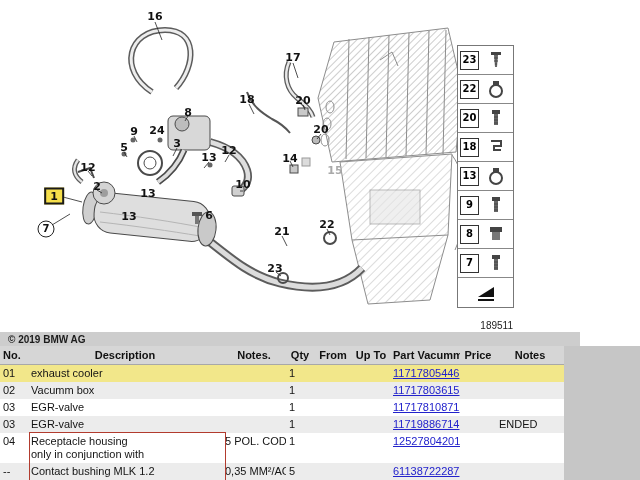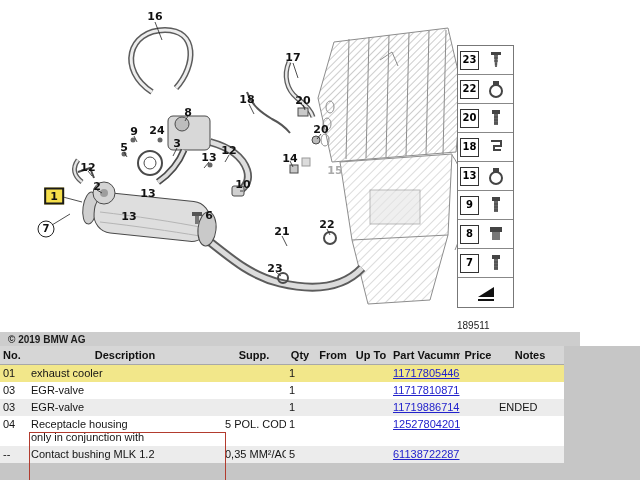--- a/index.html
+++ b/index.html
@@ -14,21 +14,21 @@
   .callout.gray{color:#a9a9a9;margin-left:28px;}
   .callout.box-highlight{background:var(--highlight,#f6df4a);border:2px solid #1a1a1a;padding:0 4px;line-height:13px;}
   .callout.circle{border:1px solid #222;border-radius:50%;width:15px;height:15px;line-height:14px;text-align:center;font-size:10px;}
 
   .fastener-sidebar{position:absolute;left:457px;top:45px;width:55px;border:1px solid #777;background:#fff;}
   .fastener-cell{height:29px;border-bottom:1px solid #888;display:flex;align-items:center;box-sizing:border-box;}
   .fastener-cell:last-child{border-bottom:none;}
   .numbox{width:17px;height:17px;border:1px solid #333;margin-left:2px;font-size:10px;font-weight:bold;
           text-align:center;line-height:16px;font-family:"DejaVu Sans", sans-serif;background:#fff;}
   .fastener-icon{flex:1;display:flex;justify-content:center;align-items:center;}
-  .diagram-number{position:absolute;left:457px;top:320px;width:56px;text-align:left;font-size:10px;color:#222;}
+  .diagram-number{position:absolute;left:457px;top:320px;width:56px;text-align:right;font-size:10px;color:#222;}
 
   
   .footer-band{position:absolute;top:332px;left:0;width:580px;height:14px;background:var(--band,#cdcdcd);
                display:flex;align-items:center;}
   .footer-band span{font-size:10px;font-weight:bold;color:#1b1b1b;margin-left:8px;}
 
   
   .table-section{position:absolute;top:346px;left:0;width:640px;height:160px;background:var(--gutter,#c6c6c6);}
   table.parts-table{border-collapse:collapse;table-layout:fixed;width:564px;background:#fff;font-size:11px;}
   .parts-table th{background:var(--headerbg,#d6d6d6);font-weight:bold;font-size:11px;color:#111;
@@ -284,21 +284,21 @@
         <col style="width:38px">
           <col style="width:38px">
           <col style="width:70px">
           <col style="width:36px">
           <col style="width:68px">
       </colgroup>
       <thead>
           <tr>
             <th class="col-0">No.</th>
             <th class="col-1">Description</th>
-            <th class="col-2">Supp.</th>
+            <th class="col-2">Notes.</th>
             <th class="col-3">Qty</th>
             <th class="col-4">From</th>
             <th class="col-5">Up To</th>
             <th class="col-6">Part Vacumm</th>
             <th class="col-7">Price</th>
             <th class="col-8">Notes</th>
           </tr>
         </thead>
       <tbody>
           <tr class="highlight">
@@ -307,20 +307,33 @@
               <div class="desc-line">exhaust cooler</div>
             </td>
             <td></td>
             <td>1</td>
             <td></td>
             <td></td>
             <td class="part"><span class="part-link">11717805446</span></td>
             <td></td>
             <td class="notes"></td>
           </tr>
+          <tr class="alt">
+            <td>02</td>
+            <td>
+              <div class="desc-line">Vacumm box</div>
+            </td>
+            <td></td>
+            <td>1</td>
+            <td></td>
+            <td></td>
+            <td class="part"><span class="part-link">11717803615</span></td>
+            <td></td>
+            <td class="notes"></td>
+          </tr>
           <tr>
             <td>03</td>
             <td>
               <div class="desc-line">EGR-valve</div>
             </td>
             <td></td>
             <td>1</td>
             <td></td>
             <td></td>
             <td class="part"><span class="part-link">11717810871</span></td>

